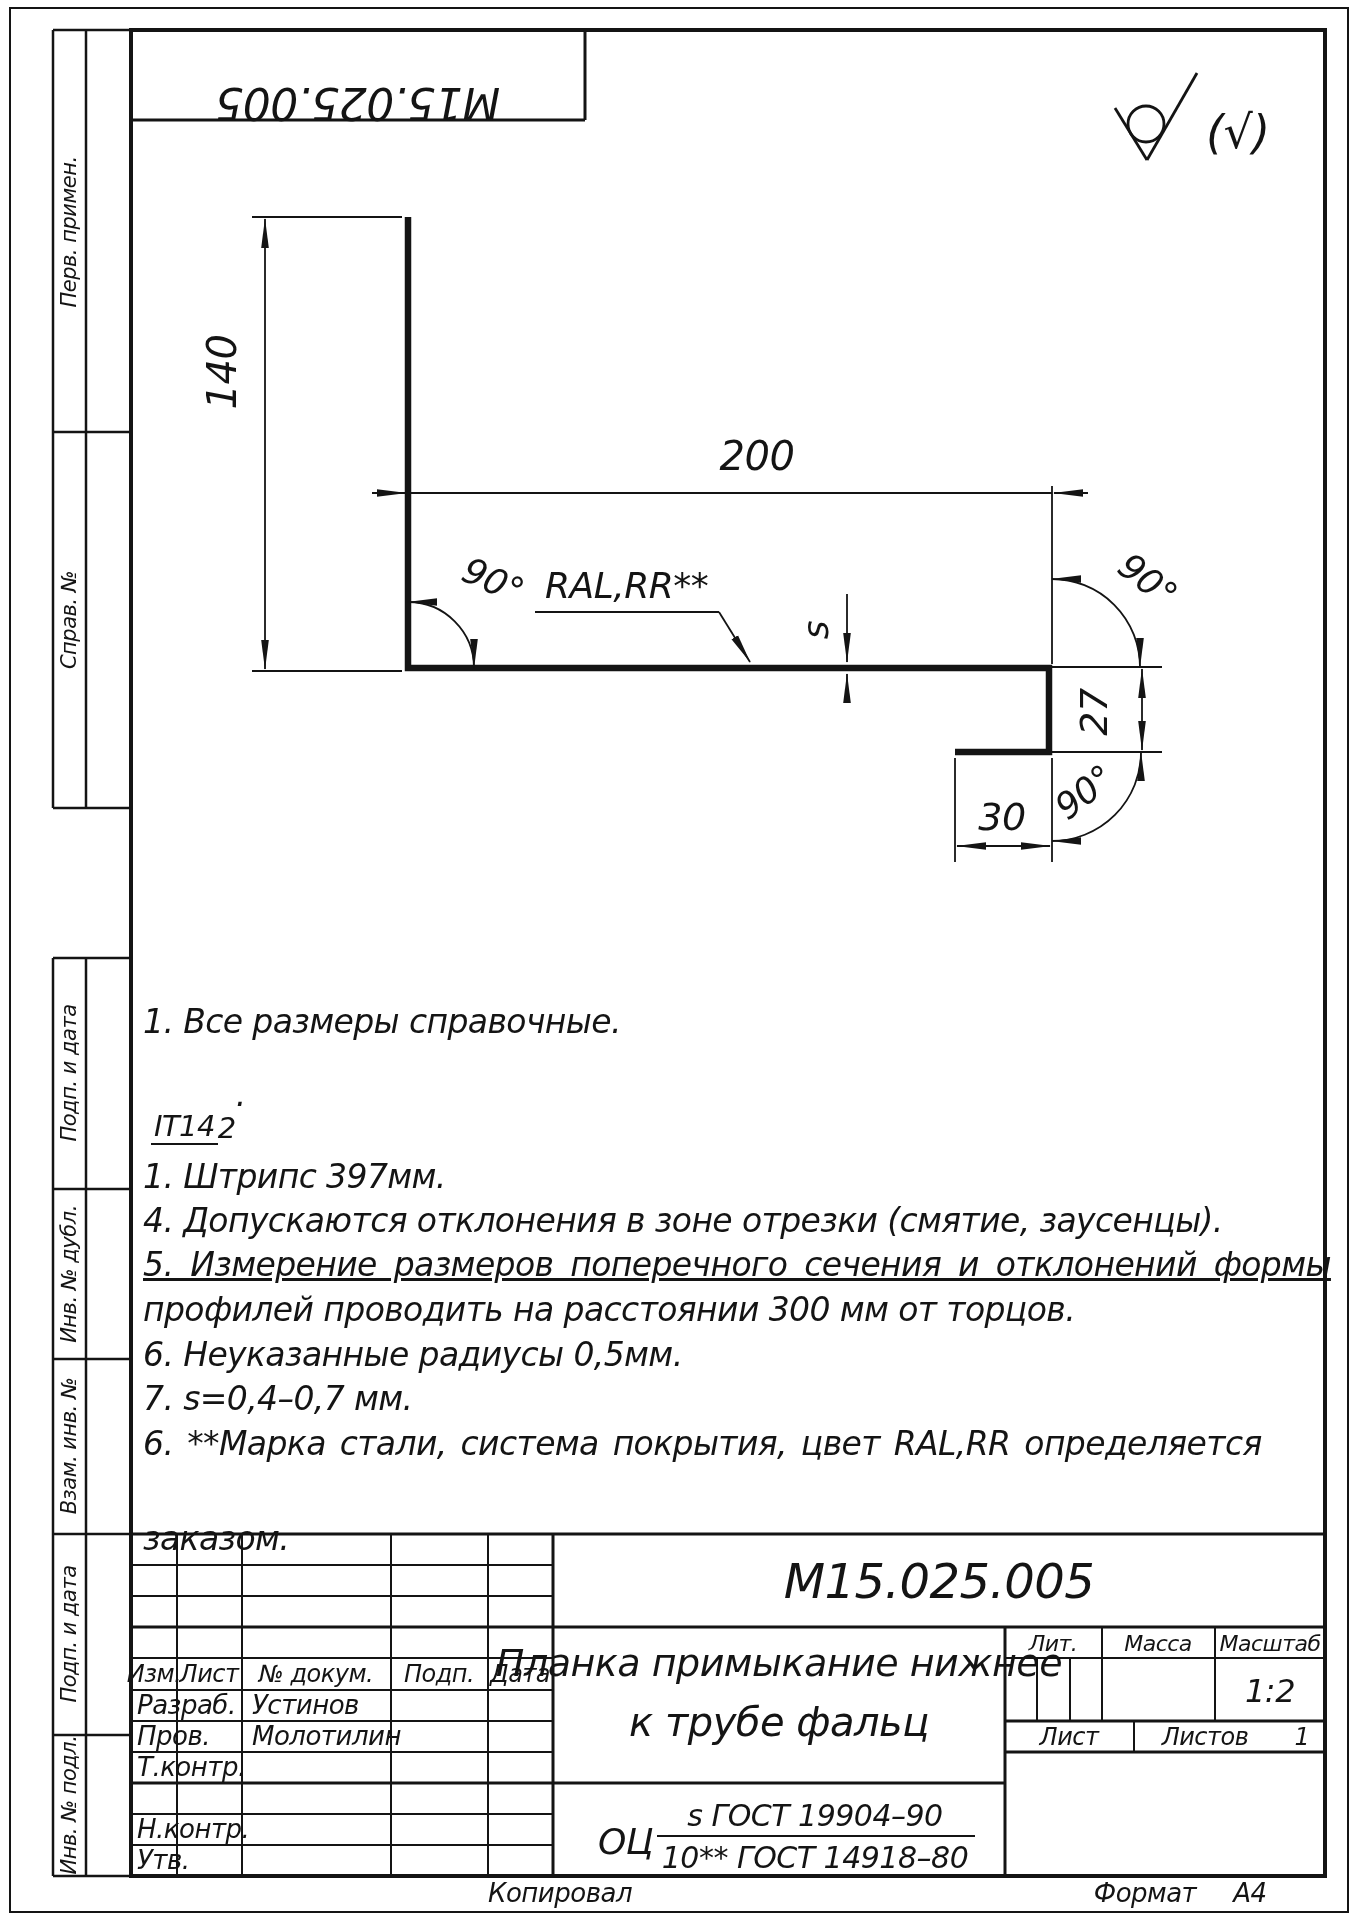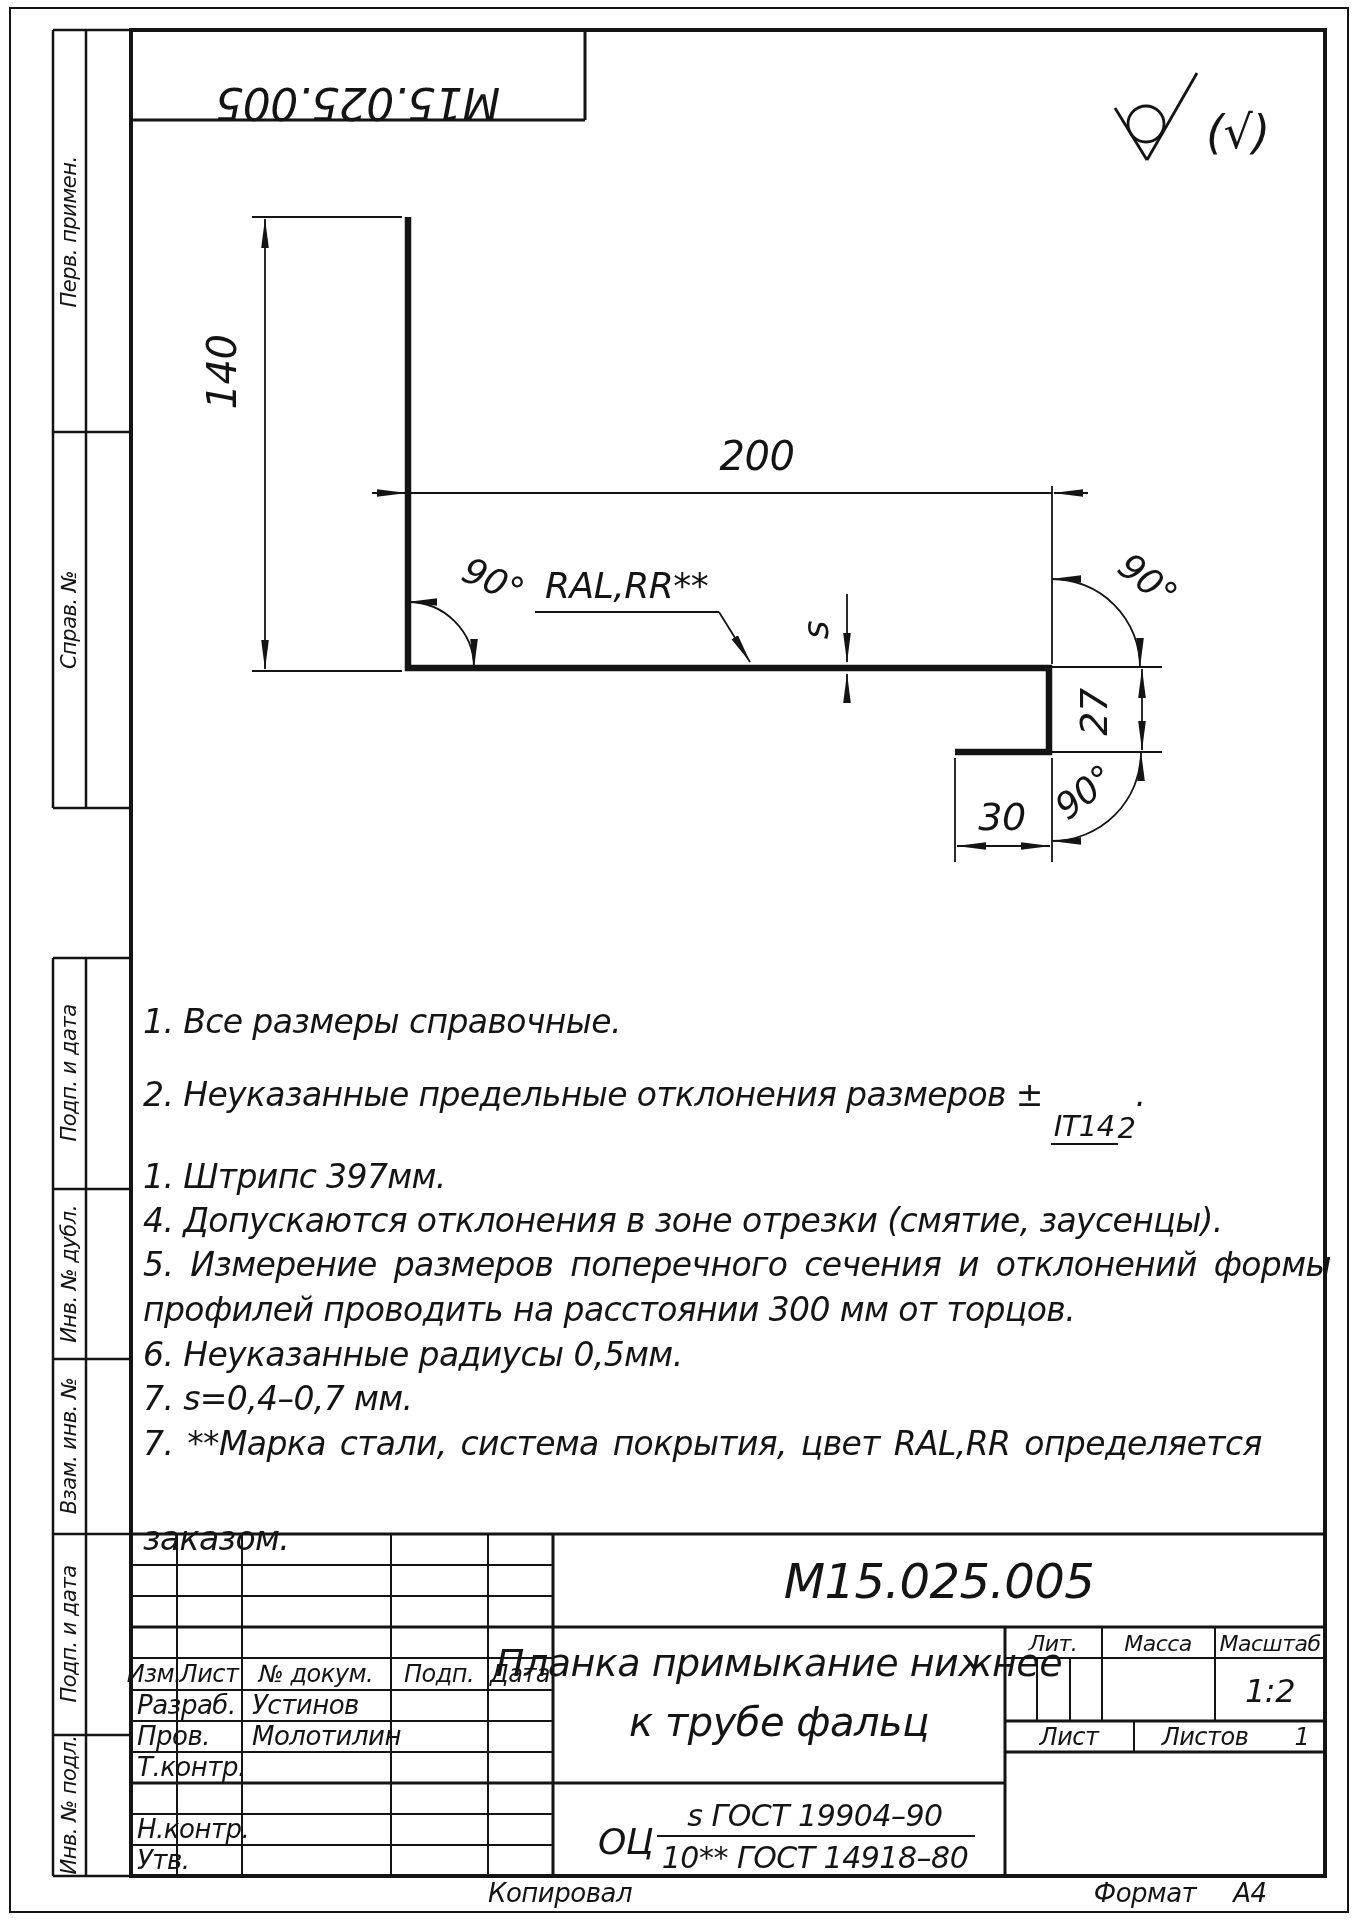--- a/index.html
+++ b/index.html
@@ -7,21 +7,21 @@
     position:relative;width:1359px;height:1920px;background:#ffffff;
     font-family:"DejaVu Sans",sans-serif;color:#141414;overflow:hidden;
   }
   svg{position:absolute;left:0;top:0;}
   svg text{font-family:"DejaVu Sans",sans-serif;font-style:italic;fill:#141414;letter-spacing:-0.5px;}
   .notes{position:absolute;left:0;top:0;width:1211px;height:1920px;pointer-events:none;}
   .note{
     position:absolute;left:143px;width:1120px;
     font-style:italic;font-size:33px;line-height:1.05;white-space:nowrap;letter-spacing:-0.6px;
   }
-  .sp5{word-spacing:7px;}
+  .sp5{word-spacing:7px;text-decoration:underline;}
   .sp8{word-spacing:4px;}
   .frac{display:inline-flex;flex-direction:row;text-align:center;font-size:29px;line-height:1.05;vertical-align:-30px;margin-left:8px;}
   .frac .num{border-bottom:2px solid #141414;padding:0 3px 2px;}
   .frac .den{padding-top:2px;}
 </style>
 </head>
 <body>
 
 <div class="sheet">
 
@@ -205,28 +205,28 @@
   <g>
     <text x="560" y="1902" text-anchor="middle" font-size="26">Копировал</text>
     <text x="1145" y="1902" text-anchor="middle" font-size="26">Формат</text>
     <text x="1250" y="1902" text-anchor="middle" font-size="26">А4</text>
   </g>
 </svg>
 
 <div class="notes">
   <div class="note" style="top:1005px">1.  Все размеры справочные.</div>
   <div class="note" style="top:1078px">
-    <span>2.  Неуказанные предельные отклонения размеров ±</span><span class="frac">
+    <span class="frac">
           <span class="num">IT14</span>
           <span class="den">2</span>
         </span><span>.</span>
   </div>
   <div class="note" style="top:1160px">1.  Штрипс 397мм.</div>
   <div class="note" style="top:1204px">4.  Допускаются отклонения в зоне отрезки (смятие, заусенцы).</div>
   <div class="note sp5" style="top:1248px">5.  Измерение размеров поперечного сечения и отклонений формы</div>
   <div class="note" style="top:1293px">профилей проводить на расстоянии 300 мм от торцов.</div>
   <div class="note" style="top:1338px">6.  Неуказанные радиусы 0,5мм.</div>
   <div class="note" style="top:1382px">7.  s=0,4–0,7 мм.</div>
-  <div class="note sp8" style="top:1427px">7.  **Марка стали, система покрытия, цвет RAL,RR определяется</div>
+  <div class="note sp8" style="top:1427px">6.  **Марка стали, система покрытия, цвет RAL,RR определяется</div>
   <div class="note" style="top:1522px">заказом.</div>
 </div>
 
 </div>
 
 </body></html>

